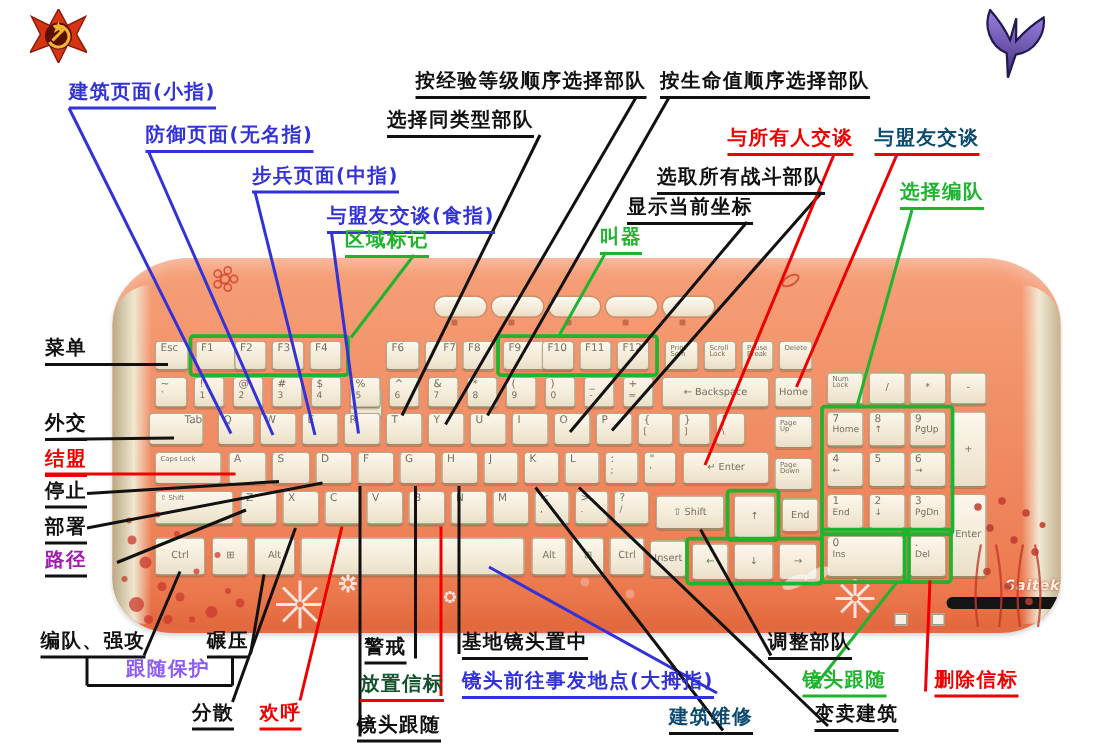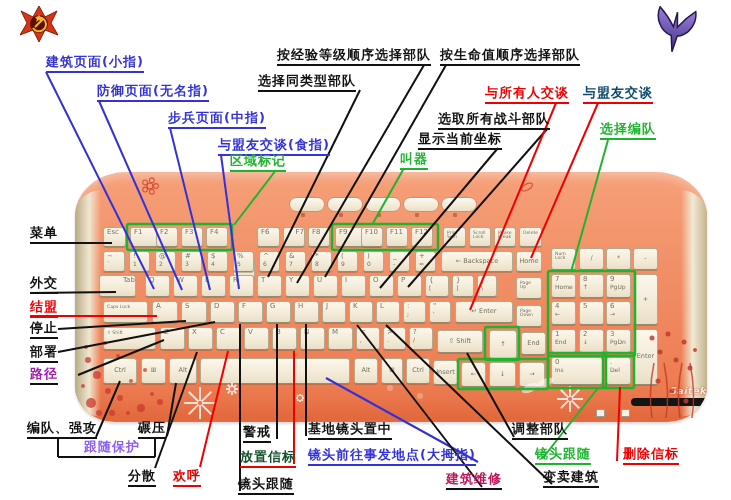--- a/index.html
+++ b/index.html
@@ -580,19 +580,19 @@
       <div class="lbl" style="left: 27px; top: 421px; color: rgb(17, 17, 17); border-bottom: 2px solid rgb(17, 17, 17);">编队、强攻</div>
       <div class="lbl" style="left: 138px; top: 421px; color: rgb(17, 17, 17); border-bottom: 2px solid rgb(17, 17, 17);">碾压</div>
       <div class="lbl" style="left: 84px; top: 440px; color: #8b5cf6;">跟随保护</div>
       <div class="lbl" style="left: 128px; top: 469px; color: rgb(17, 17, 17); border-bottom: 2px solid rgb(17, 17, 17);">分散</div>
       <div class="lbl" style="left: 173px; top: 469px; color: rgb(238, 0, 0); border-bottom: 2px solid rgb(238, 0, 0);">欢呼</div>
       <div class="lbl" style="left: 243px; top: 425px; color: rgb(17, 17, 17); border-bottom: 2px solid rgb(17, 17, 17);">警戒</div>
       <div class="lbl" style="left: 240px; top: 450px; color: #14532d; border-bottom: 2px solid rgb(238, 0, 0);">放置信标</div>
       <div class="lbl" style="left: 238px; top: 477px; color: rgb(17, 17, 17); border-bottom: 2px solid rgb(17, 17, 17);">镜头跟随</div>
       <div class="lbl" style="left: 308px; top: 422px; color: rgb(17, 17, 17); border-bottom: 2px solid rgb(17, 17, 17);">基地镜头置中</div>
       <div class="lbl" style="left: 308px; top: 448px; color: rgb(50, 50, 216); border-bottom: 2px solid rgb(50, 50, 216);">镜头前往事发地点(大拇指)</div>
-      <div class="lbl" style="left: 446px; top: 472px; color: #be185d; border-bottom: 2px solid rgb(17, 17, 17);">建筑维修</div>
+      <div class="lbl" style="left: 446px; top: 472px; color: #0c4a6e; border-bottom: 2px solid rgb(17, 17, 17);">建筑维修</div>
       <div class="lbl" style="left: 512px; top: 422px; color: rgb(17, 17, 17); border-bottom: 2px solid rgb(17, 17, 17);">调整部队</div>
       <div class="lbl" style="left: 535px; top: 447px; color: rgb(31, 180, 47); border-bottom: 2px solid rgb(31, 180, 47);">镜头跟随</div>
       <div class="lbl" style="left: 543px; top: 470px; color: rgb(17, 17, 17); border-bottom: 2px solid rgb(17, 17, 17);">变卖建筑</div>
       <div class="lbl" style="left: 623px; top: 447px; color: rgb(238, 0, 0); border-bottom: 2px solid rgb(238, 0, 0);">删除信标</div>
     </div>
 </div>
 
 </body></html>

